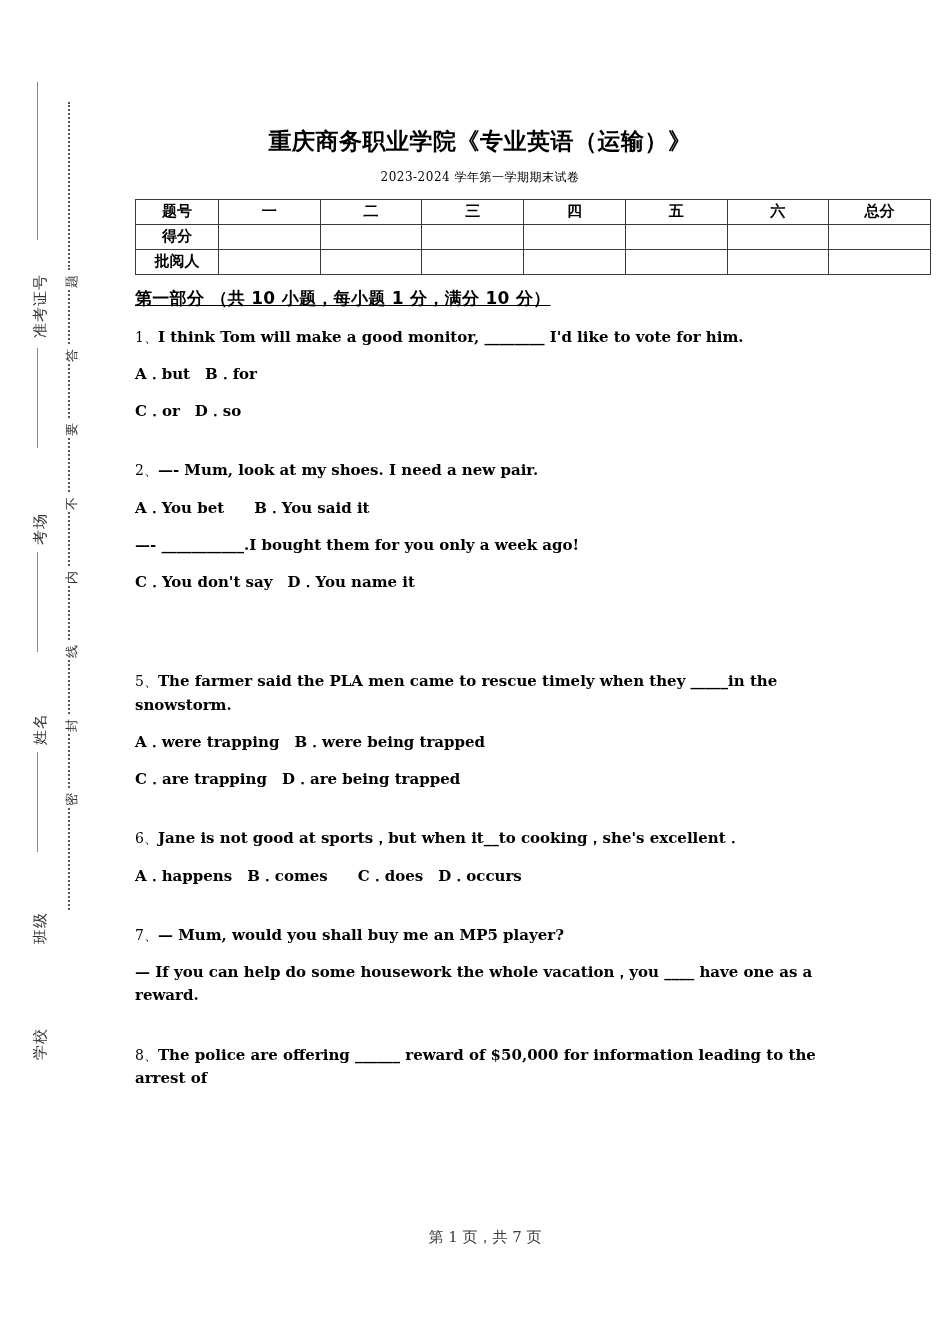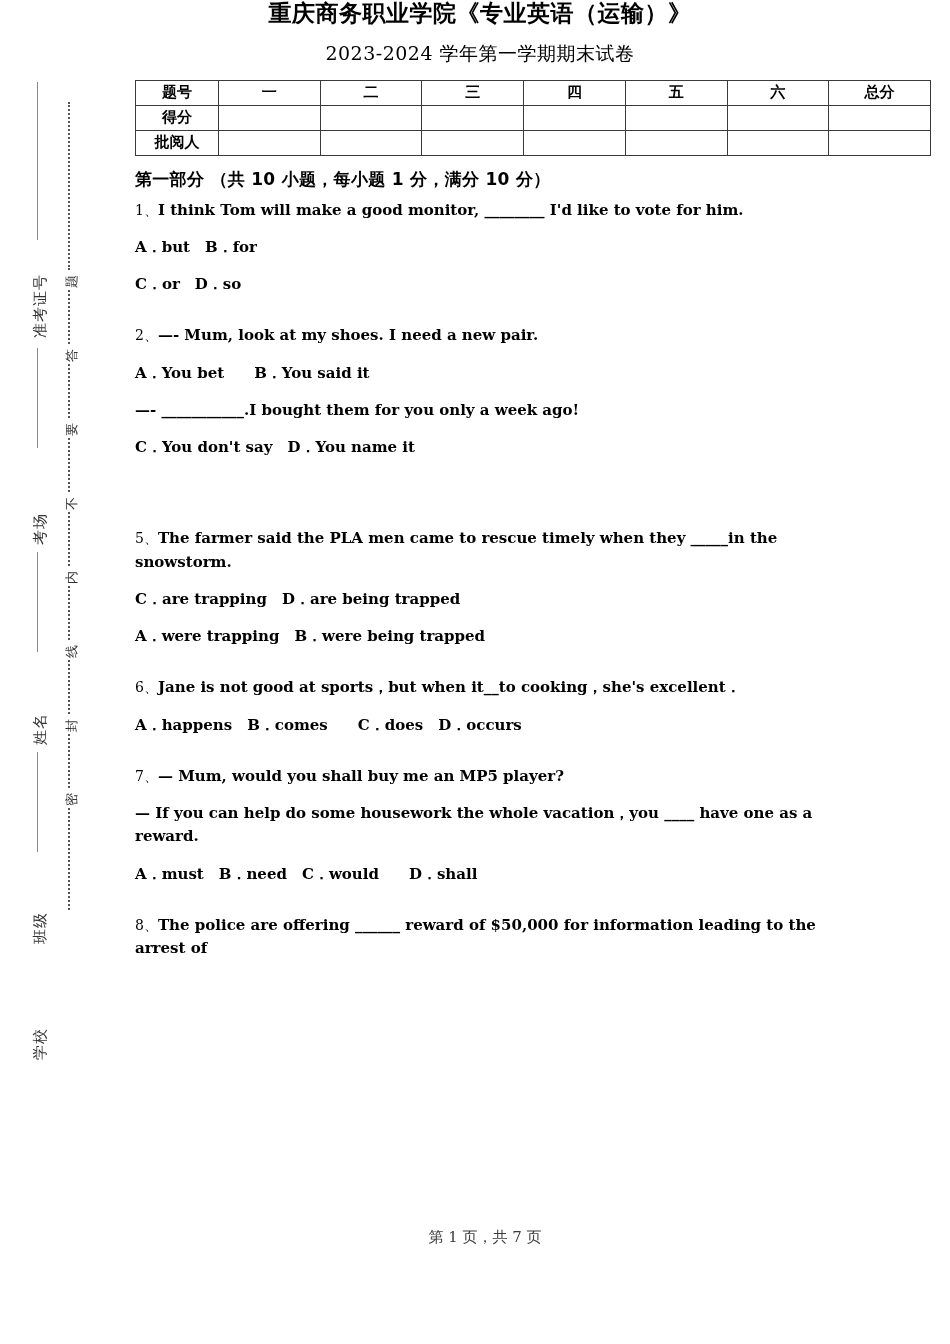--- a/index.html
+++ b/index.html
@@ -57,31 +57,32 @@
 
   
   #doc-body {
     position: absolute;
     left: 135px;
     top: 0;
     width: 690px;
   }
 
   #paper-title {
+    margin-top: 128px;
     text-align: center;
     font-size: 23px;
     font-weight: bold;
     font-family: "DejaVu Sans", "Liberation Sans", sans-serif;
     letter-spacing: 0.5px;
     line-height: 1.2;
   }
   #paper-subtitle {
     margin-top: 13px;
     text-align: center;
-    font-size: 19px;
+    font-size: 12px;
     font-family: "DejaVu Serif", "Liberation Serif", serif;
     letter-spacing: 0.5px;
   }
 
   
   #score-table {
     margin-top: 13px;
     border-collapse: collapse;
     width: 796px;
     table-layout: fixed;
@@ -103,24 +104,25 @@
     font-weight: normal;
   }
 
   
   #section-heading {
     margin-top: 12px;
     font-size: 17px;
     font-weight: bold;
     font-family: "DejaVu Sans", "Liberation Sans", sans-serif;
     letter-spacing: 0.3px;
+    text-decoration: underline;
   }
 
   .question-block {
-    margin-top: 8px;
+    margin-top: 16px;
   }
   .q-line {
     font-size: 15px;
     font-weight: bold;
     line-height: 1.55;
     margin-bottom: 14px;
   }
   .q-line:last-child {
     margin-bottom: 0;
   }
@@ -250,41 +252,40 @@
 
   <div class="spacer-q"></div>
 
 
   <div class="spacer-q"></div>
 
   <div class="question-block">
     <div class="q-line">
       <span class="q-num">5、</span><span>The farmer said the PLA men came to rescue timely when they _____in the snowstorm.</span>
     </div>
+    <div class="q-line">A．were trapping　B．were being trapped</div>
     <div class="q-line">C．are trapping　D．are being trapped</div>
-    <div class="q-line">A．were trapping　B．were being trapped</div>
   </div>
 
   <div class="spacer-q"></div>
 
   <div class="question-block">
     <div class="q-line">
       <span class="q-num">6、</span><span>Jane is not good at sports，but when it__to cooking，she's excellent．</span>
     </div>
     <div class="q-line">A．happens　B．comes　　C．does　D．occurs</div>
   </div>
 
   <div class="spacer-q"></div>
 
   <div class="question-block">
     <div class="q-line">
       <span class="q-num">7、</span><span>— Mum, would you shall buy me an MP5 player?</span>
     </div>
     <div class="q-line">— If you can help do some housework the whole vacation，you ____ have one as a reward.</div>
-    <div class="q-line">A．must　B．need　C．would　　D．shall</div>
   </div>
 
   <div class="spacer-q"></div>
 
   <div class="question-block">
     <div class="q-line">
       <span class="q-num">8、</span><span>The police are offering ______ reward of $50,000 for information leading to the arrest of</span>
     </div>
   </div>
 

